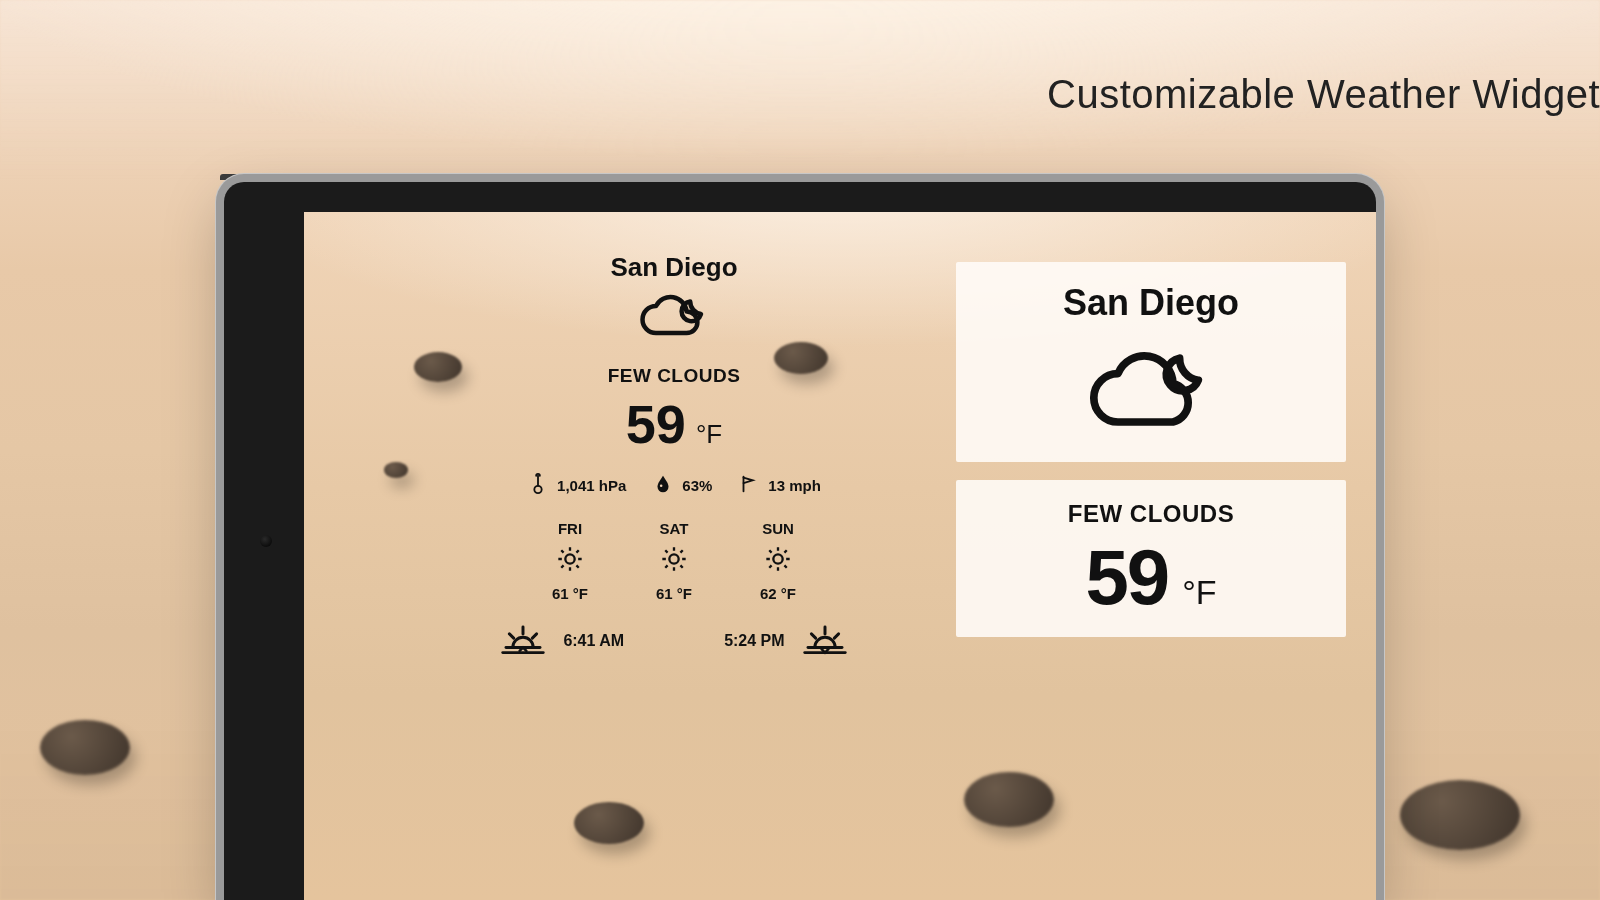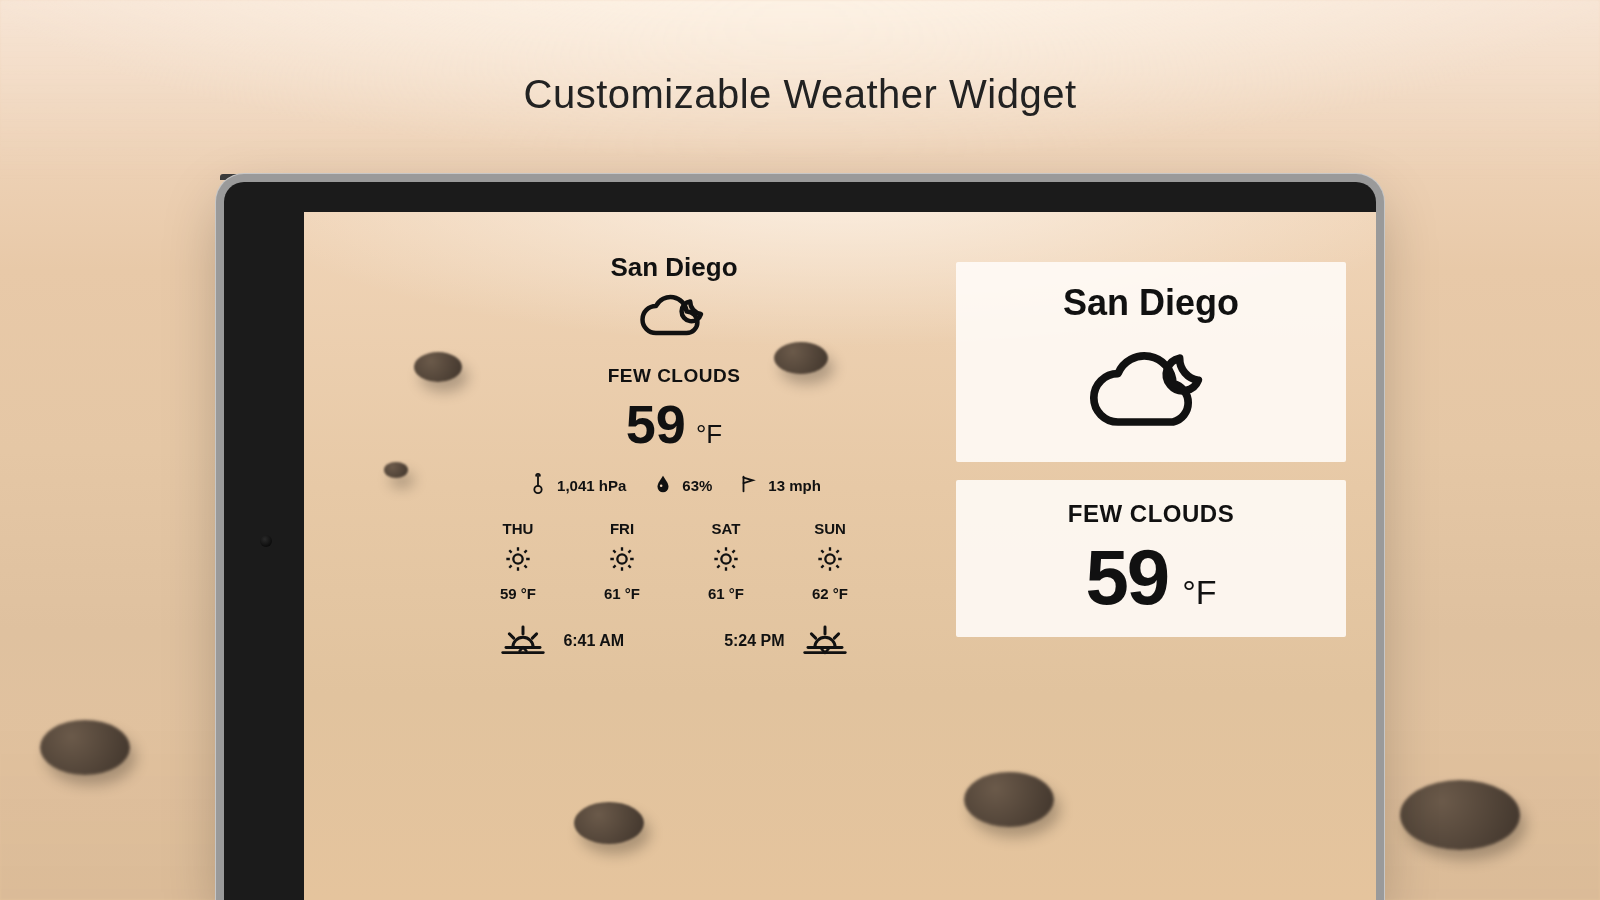--- a/index.html
+++ b/index.html
@@ -21,21 +21,21 @@
 .pebble {
   position: absolute;
   border-radius: 50%;
   background: radial-gradient(circle at 35% 30%, #6b5a4a, #3e332a);
   filter: blur(1.5px);
   box-shadow: 6px 10px 14px rgba(0,0,0,0.25);
 }
 .page-title {
   position: absolute;
   top: 72px; left: 0; right: 0;
-  text-align: center;
+  text-align: right;
   font-size: 40px;
   font-weight: 300;
   color: #222;
   letter-spacing: 0.5px;
 }
 
 .tablet {
   position: absolute;
   left: 50%; transform: translateX(-50%);
   top: 182px;
@@ -227,28 +227,20 @@
               <path d="M6 4 v16"></path>
               <path d="M6 5 l10 3 l-10 3"></path>
             </svg>
           </span>
           <span>13 mph</span>
         </div>
       </div>
 
       <div class="forecast">
         <div class="day">
-          <span class="day-name">THU</span>
-          <span><svg viewBox="0 0 24 24" fill="none" stroke="#111" stroke-width="2">
-                <circle cx="12" cy="12" r="4"></circle>
-                <path d="M12 2v3M12 19v3M2 12h3M19 12h3M4.5 4.5l2 2M17.5 17.5l2 2M4.5 19.5l2-2M17.5 6.5l2-2"></path>
-              </svg></span>
-          <span class="day-temp">59 °F</span>
-        </div>
-        <div class="day">
           <span class="day-name">FRI</span>
           <span><svg viewBox="0 0 24 24" fill="none" stroke="#111" stroke-width="2">
                 <circle cx="12" cy="12" r="4"></circle>
                 <path d="M12 2v3M12 19v3M2 12h3M19 12h3M4.5 4.5l2 2M17.5 17.5l2 2M4.5 19.5l2-2M17.5 6.5l2-2"></path>
               </svg></span>
           <span class="day-temp">61 °F</span>
         </div>
         <div class="day">
           <span class="day-name">SAT</span>
           <span><svg viewBox="0 0 24 24" fill="none" stroke="#111" stroke-width="2">

